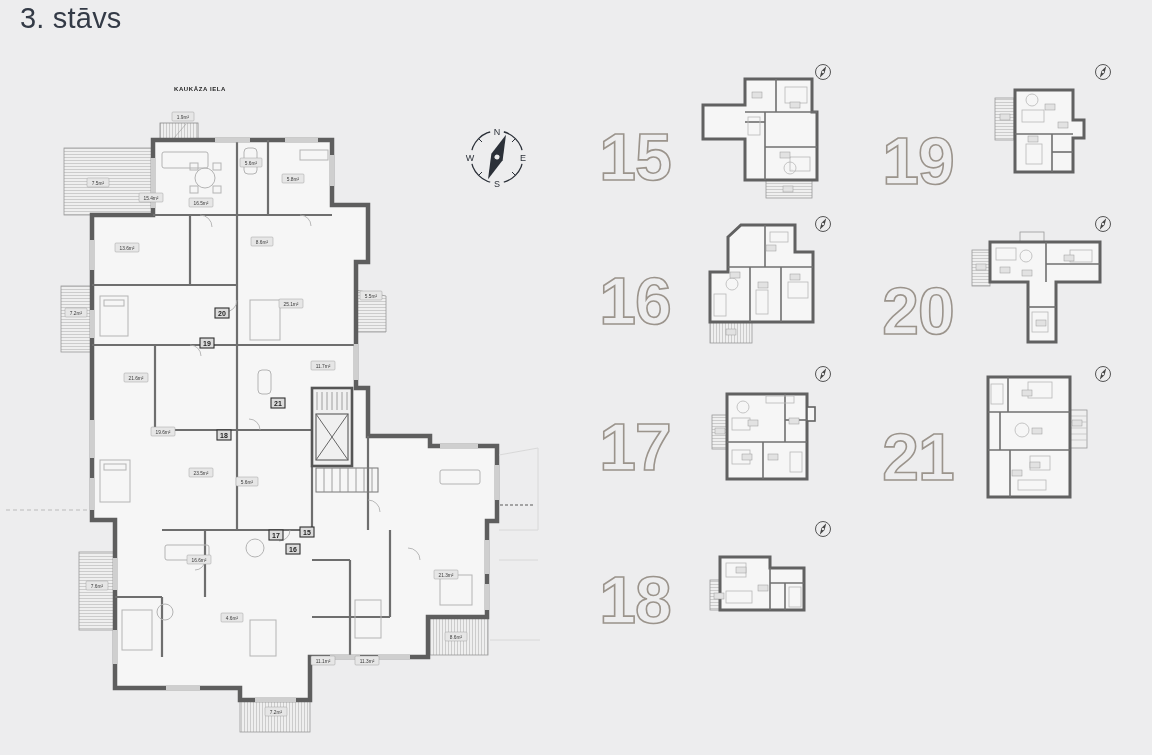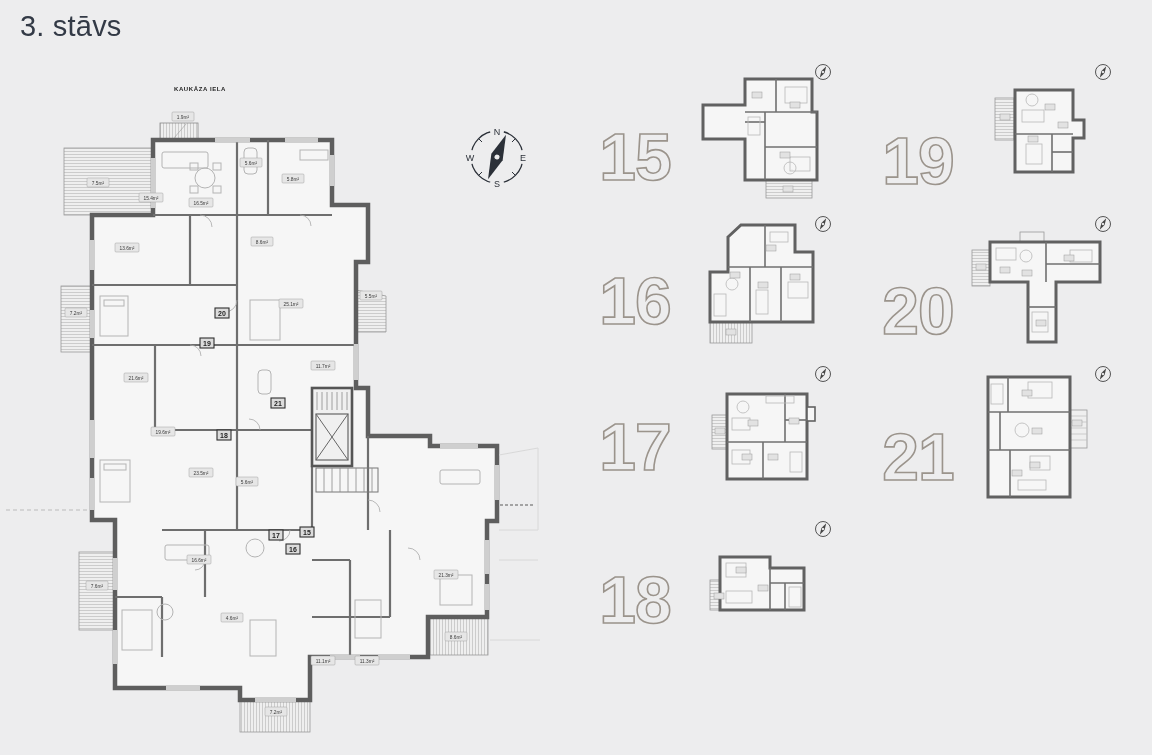--- a/index.html
+++ b/index.html
@@ -2,21 +2,21 @@
 <html><head>
 <meta charset="utf-8">
 <style>
   html,body{margin:0;padding:0;}
   body{
     width:1152px;height:755px;position:relative;overflow:hidden;
     background:#ededee;
     font-family:"Liberation Sans",sans-serif;
   }
   .page-title{
-    position:absolute;left:20px;top:10px;
+    position:absolute;left:20px;top:2px;
     font-size:29px;color:#333a46;letter-spacing:.2px;
   }
   .main-plan{position:absolute;left:0;top:0;}
   .unit-tile{position:absolute;}
   .unit-number{position:absolute;left:0;top:0;}
   .unit-mini{position:absolute;left:110px;top:0;}
   .unit-compass{position:absolute;}
   svg text{font-family:"Liberation Sans",sans-serif;}
   .arealbl rect{fill:#e6e6e6;stroke:#a0a0a0;stroke-width:.5;}
   .arealbl text{font-size:4.8px;fill:#3a3a3a;text-anchor:middle;}

